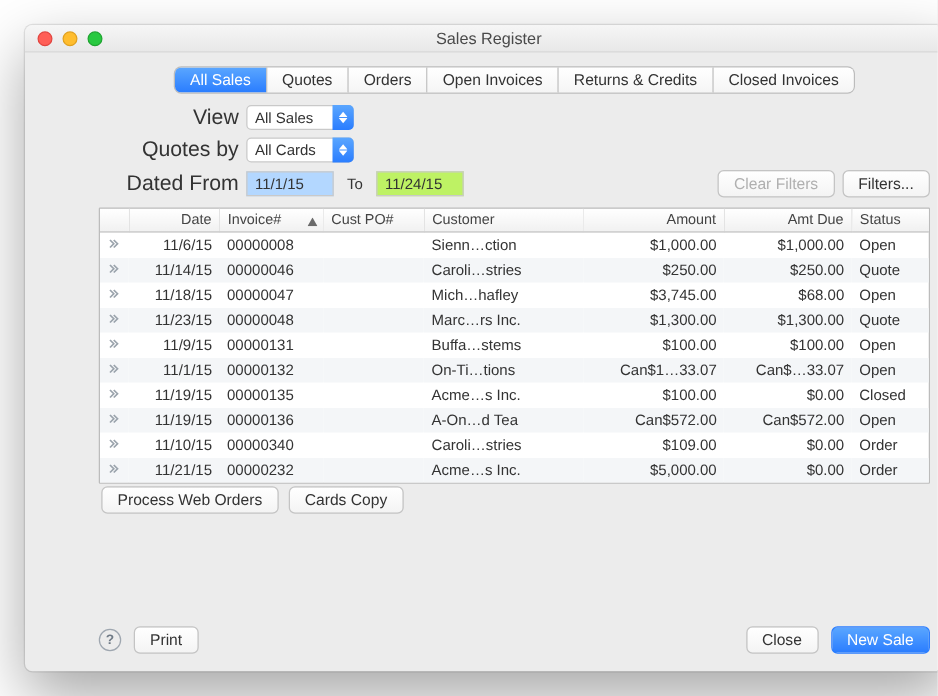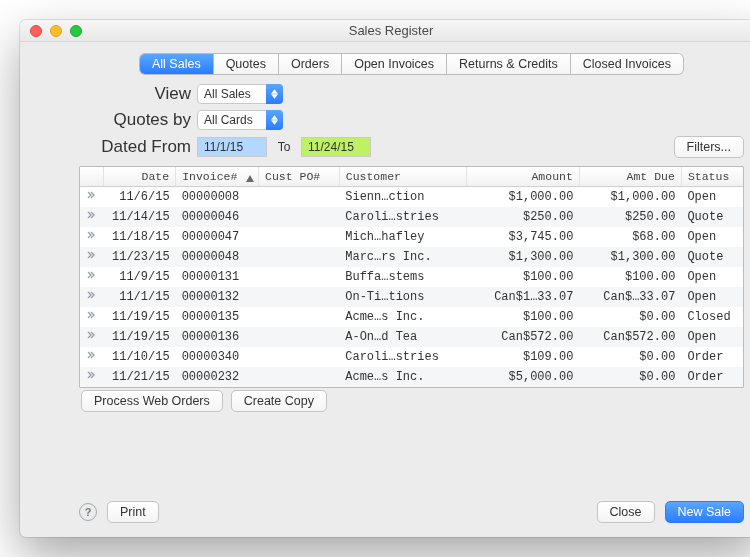--- a/index.html
+++ b/index.html
@@ -46,21 +46,21 @@
     display:flex; flex-direction:column; justify-content:center; align-items:center; }
   .mac-select .arrows svg { width:7px; height:5px; }
   .mac-input { background:#bef264; border:1px solid #c9c9c9; height:20px; padding:0 6px; display:flex; align-items:center;
     font-size:12px; min-width:70px;}
   .mac-input.sel { background:#b3d7ff; }
   .rightbar { margin-left:auto; display:flex; gap:6px; }
   .btn { background: linear-gradient(#ffffff,#f4f4f4); border:1px solid #c4c4c4; border-radius:5px;
     padding:3px 12px; font-size:12.5px; color:#333; }
   .btn:disabled, .btn.disabled { color:#b0b0b0; }
   .btn.primary { background: linear-gradient(#5aa6ff,#2a7dff); color:#fff; border-color:#2a7dff;}
-  .tablewrap { background:#fff; border:1px solid #bcbcbc; border-radius:1px; margin-top:2px; flex:0 0 auto;font-family:Liberation Mono, monospace; }
+  .tablewrap { background:#fff; border:1px solid #bcbcbc; border-radius:1px; margin-top:2px; flex:0 0 auto; }
   table { border-collapse:collapse; width:100%; table-layout:fixed; }
   thead th { font-weight:400; font-size:11.5px; color:#444; text-align:left; padding:3px 6px;
     background:linear-gradient(#ffffff,#f1f1f1); border-bottom:1px solid #cfcfcf; border-right:1px solid #e3e3e3;
     position:relative; white-space:nowrap;}
   thead th:last-child{border-right:none;}
   tbody td { font-size:12px; padding:3px 6px; white-space:nowrap; overflow:hidden; text-overflow:ellipsis;}
   tbody tr:nth-child(even){ background:#f4f6f8; }
   .sortglyph { position:absolute; right:4px; top:5px; }
   .colExpand{width:22px;} .colDate{width:68px;} .colInv{width:78px;} .colPO{width:76px;}
   .colCust{width:120px;} .colAmt{width:106px;} .colDue{width:96px;} .colStatus{width:58px;}
@@ -130,20 +130,21 @@
     <div class="formrow">
       <label>Dated From</label>
       <div class="mac-input sel">
         <span>11/1/15</span>
       </div>
       <span style="width:22px;text-align:center">To</span>
       <div class="mac-input">
         <span>11/24/15</span>
       </div>
       <div class="rightbar">
+        <button class="btn disabled">Clear Filters</button>
         <button class="btn">Filters...</button>
       </div>
     </div>
 
     <div class="tablewrap">
       <table>
         <colgroup>
           <col class="colExpand">
             <col class="colDate">
             <col class="colInv">
@@ -287,21 +288,21 @@
               <td class="right">$5,000.00</td>
               <td class="right">$0.00</td>
               <td>Order</td>
             </tr>
           </tbody>
       </table>
     </div>
 
     <div class="bottomrow">
       <button class="btn">Process Web Orders</button>
-      <button class="btn">Create Copy</button>
+      <button class="btn">Cards Copy</button>
     </div>
 
     <div class="footer">
       <div class="help">?</div>
       <button class="btn">Print</button>
       <div class="spacer"></div>
       <button class="btn">Close</button>
       <button class="btn primary">New Sale</button>
     </div>
   </div>

